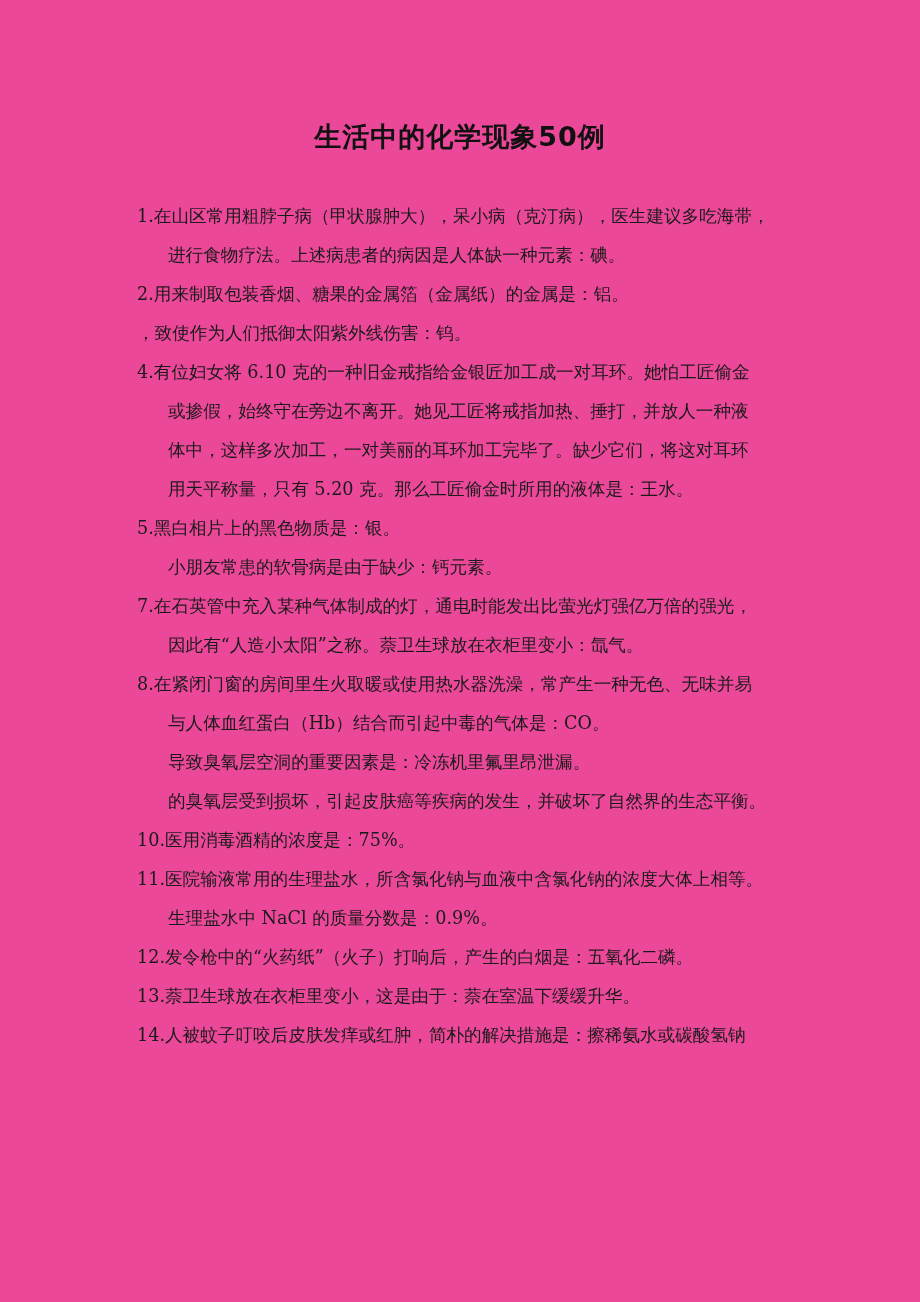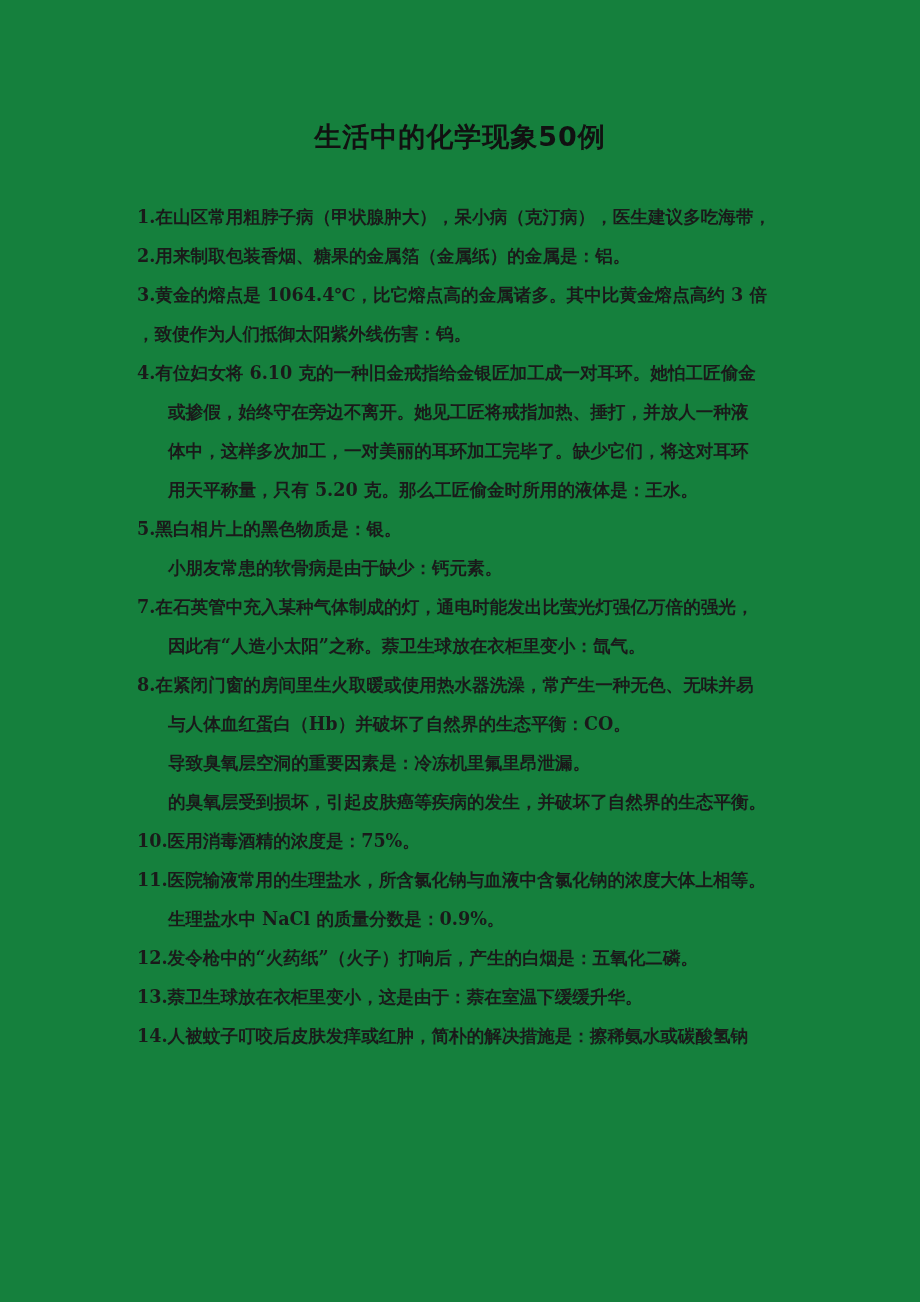--- a/index.html
+++ b/index.html
@@ -14,21 +14,21 @@
       overflow: hidden;
       color: #1a1a1a;
       font-family: "DejaVu Serif", "Liberation Serif", serif;
     }
     .page {
       position: absolute;
       left: 0;
       top: 0;
       width: 920px;
       height: 1302px;
-      background: #15803d;
+      background: #ec4899;
     }
     .title {
       position: absolute;
       top: 117px;
       left: 0;
       width: 920px;
       text-align: center;
       font-family: "DejaVu Sans", "Liberation Sans", sans-serif;
       font-weight: bold;
       font-size: 27px;
@@ -38,21 +38,20 @@
       margin: 0;
     }
     .body-text {
       position: absolute;
       left: 137px;
       top: 197px;
       width: 652px;
       font-size: 17.6px;
       line-height: 39px;
       color: #1a1a1a;
-      font-weight: bold;
     }
     .item {
       margin: 0;
       padding: 0;
     }
     .line {
       display: block;
       white-space: nowrap;
       height: 39px;
       line-height: 39px;
@@ -64,28 +63,28 @@
 </head>
 <body>
 
 <div class="page">
   <h1 class="title">生活中的化学现象50例</h1>
 
   <div class="body-text">
 
     <div class="item">
       <span class="line">1.在山区常用粗脖子病（甲状腺肿大），呆小病（克汀病），医生建议多吃海带，</span>
+      <span class="line indent">进行食物疗法。上述病患者的病因是人体缺一种元素：碘。</span>
     </div>
 
     <div class="item">
       <span class="line">2.用来制取包装香烟、糖果的金属箔（金属纸）的金属是：铝。</span>
     </div>
 
     <div class="item">
-      <span class="line">3.黄金的熔点是 1064.4℃，比它熔点高的金属诸多。其中比黄金熔点高约 3 倍</span>
       <span class="line">，致使作为人们抵御太阳紫外线伤害：钨。</span>
     </div>
 
     <div class="item">
       <span class="line">4.有位妇女将 6.10 克的一种旧金戒指给金银匠加工成一对耳环。她怕工匠偷金</span>
       <span class="line indent">或掺假，始终守在旁边不离开。她见工匠将戒指加热、捶打，并放人一种液</span>
       <span class="line indent">体中，这样多次加工，一对美丽的耳环加工完毕了。缺少它们，将这对耳环</span>
       <span class="line indent">用天平称量，只有 5.20 克。那么工匠偷金时所用的液体是：王水。</span>
     </div>
 
@@ -97,21 +96,21 @@
       <span class="line indent">小朋友常患的软骨病是由于缺少：钙元素。</span>
     </div>
 
     <div class="item">
       <span class="line">7.在石英管中充入某种气体制成的灯，通电时能发出比萤光灯强亿万倍的强光，</span>
       <span class="line indent">因此有“人造小太阳”之称。萘卫生球放在衣柜里变小：氙气。</span>
     </div>
 
     <div class="item">
       <span class="line">8.在紧闭门窗的房间里生火取暖或使用热水器洗澡，常产生一种无色、无味并易</span>
-      <span class="line indent">与人体血红蛋白（Hb）并破坏了自然界的生态平衡：CO。</span>
+      <span class="line indent">与人体血红蛋白（Hb）结合而引起中毒的气体是：CO。</span>
     </div>
 
     <div class="item">
       <span class="line indent">导致臭氧层空洞的重要因素是：冷冻机里氟里昂泄漏。</span>
       <span class="line indent">的臭氧层受到损坏，引起皮肤癌等疾病的发生，并破坏了自然界的生态平衡。</span>
     </div>
 
     <div class="item">
       <span class="line">10.医用消毒酒精的浓度是：75%。</span>
     </div>

